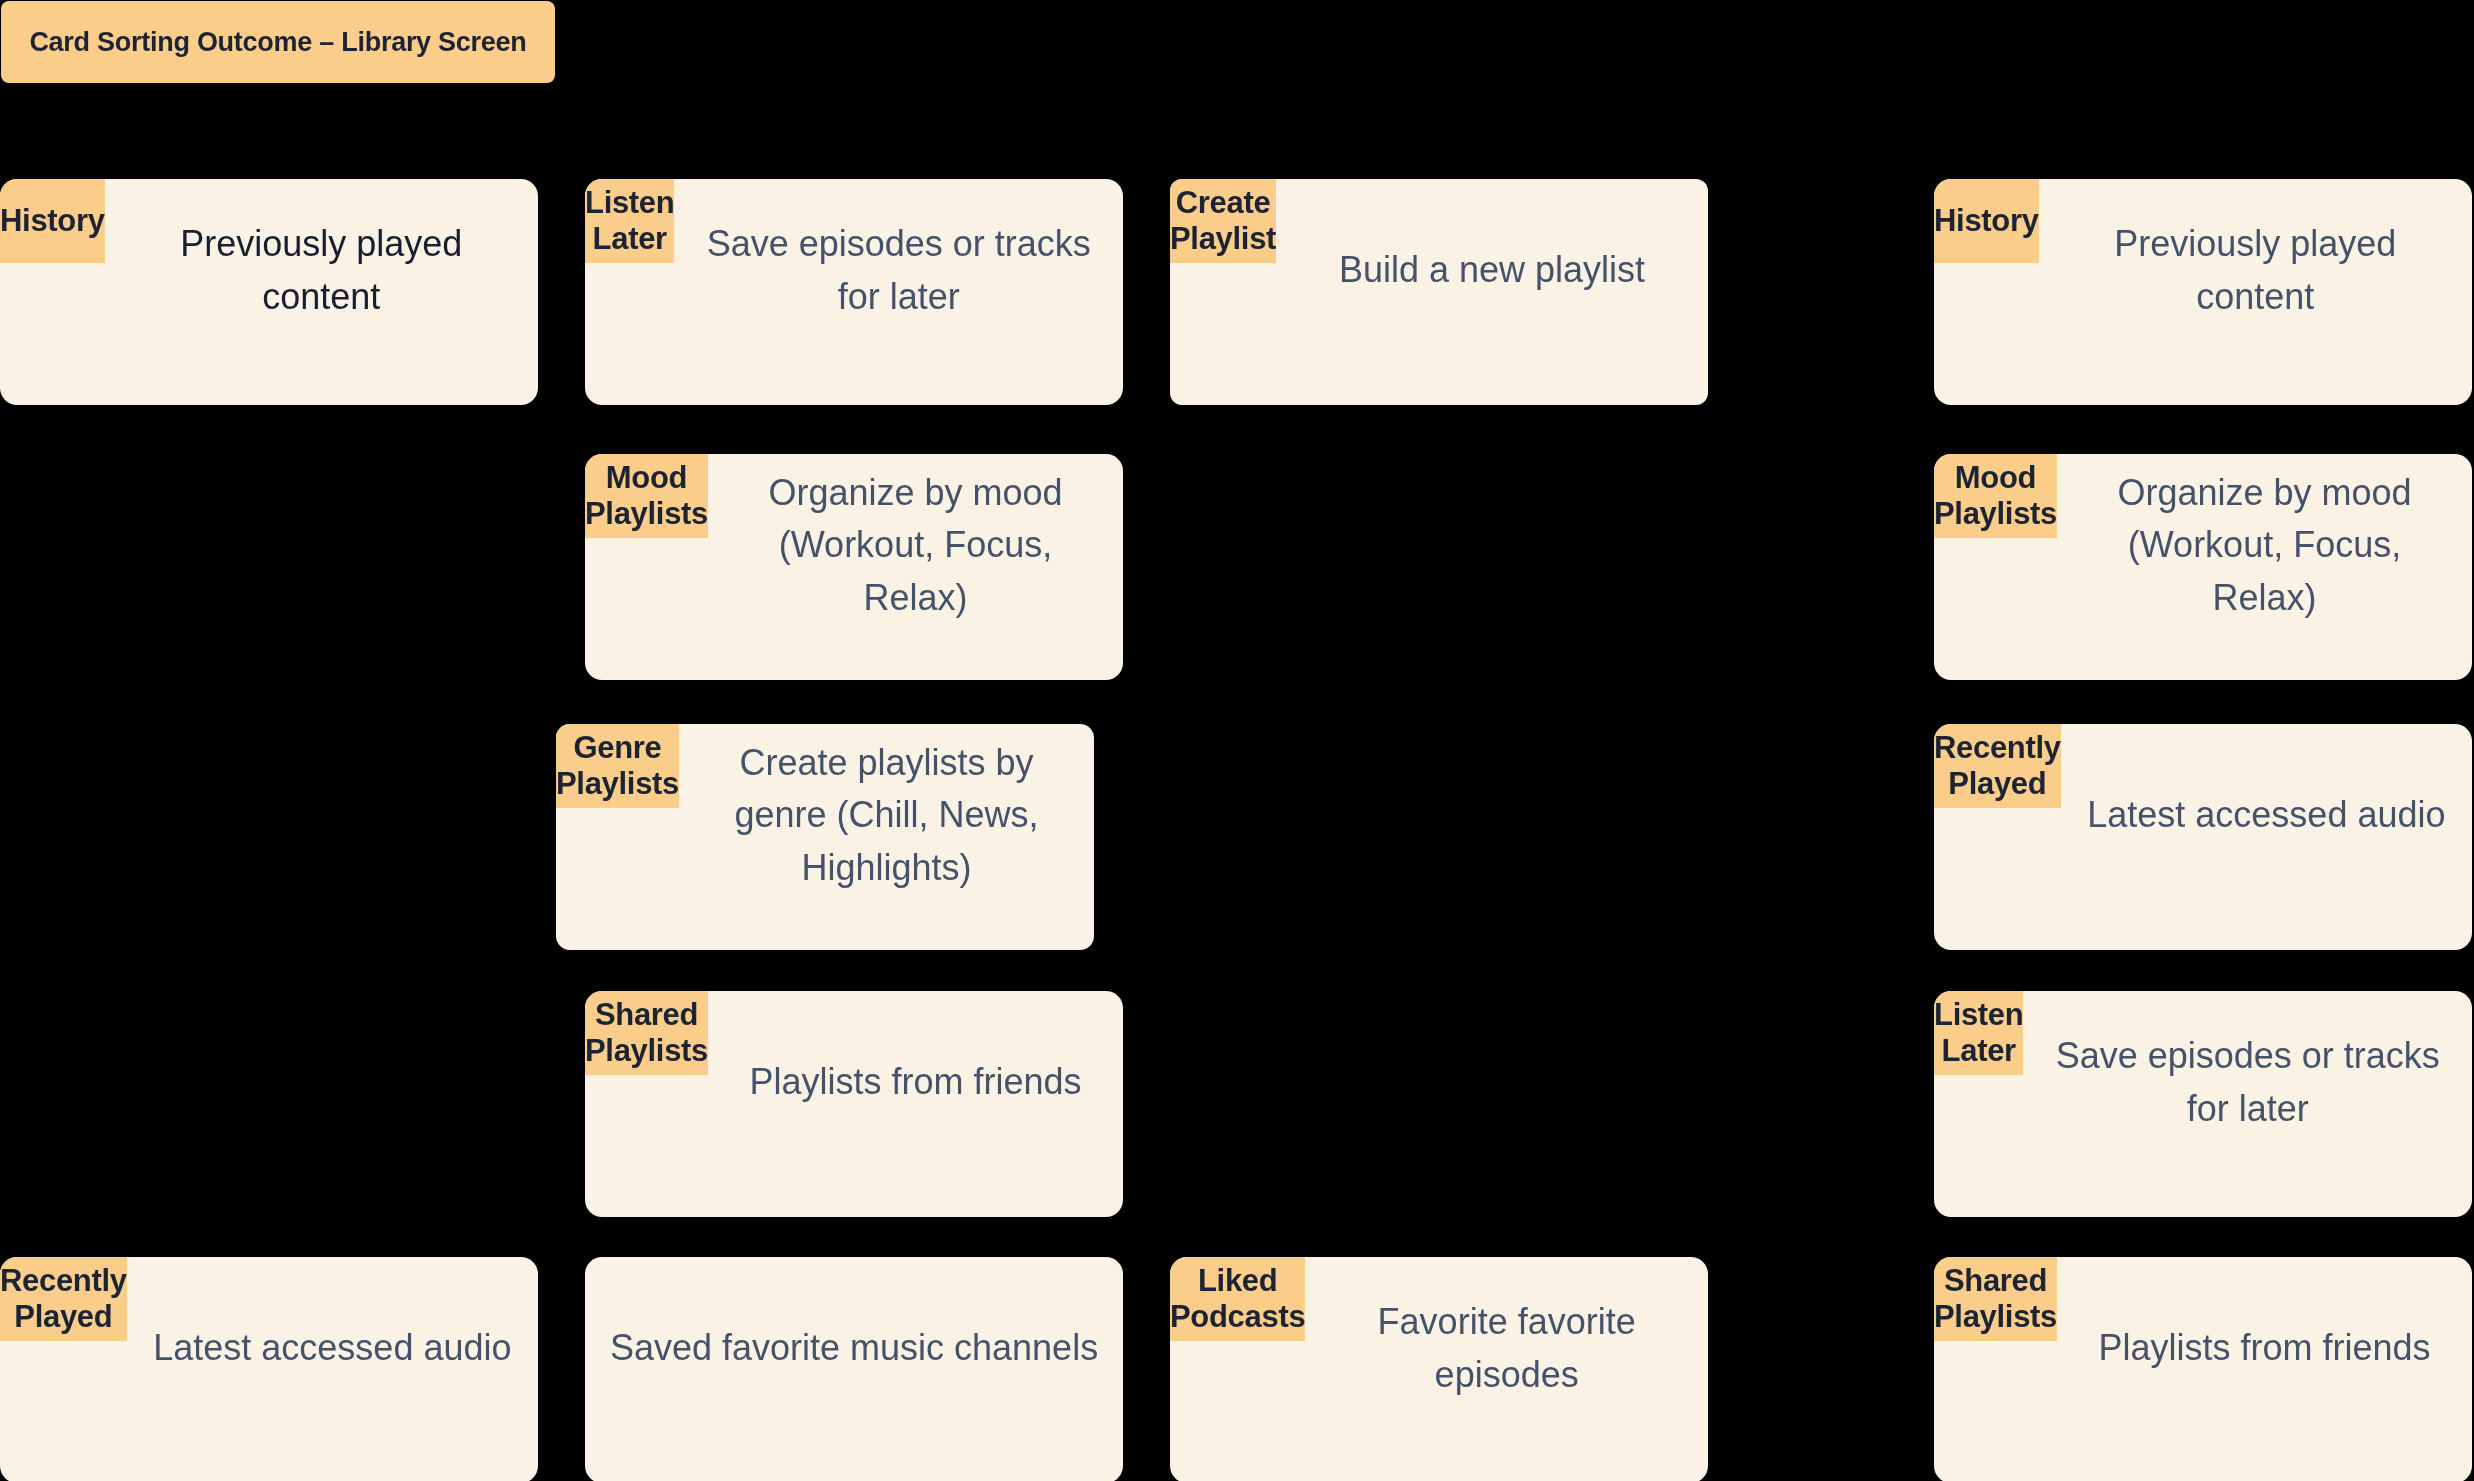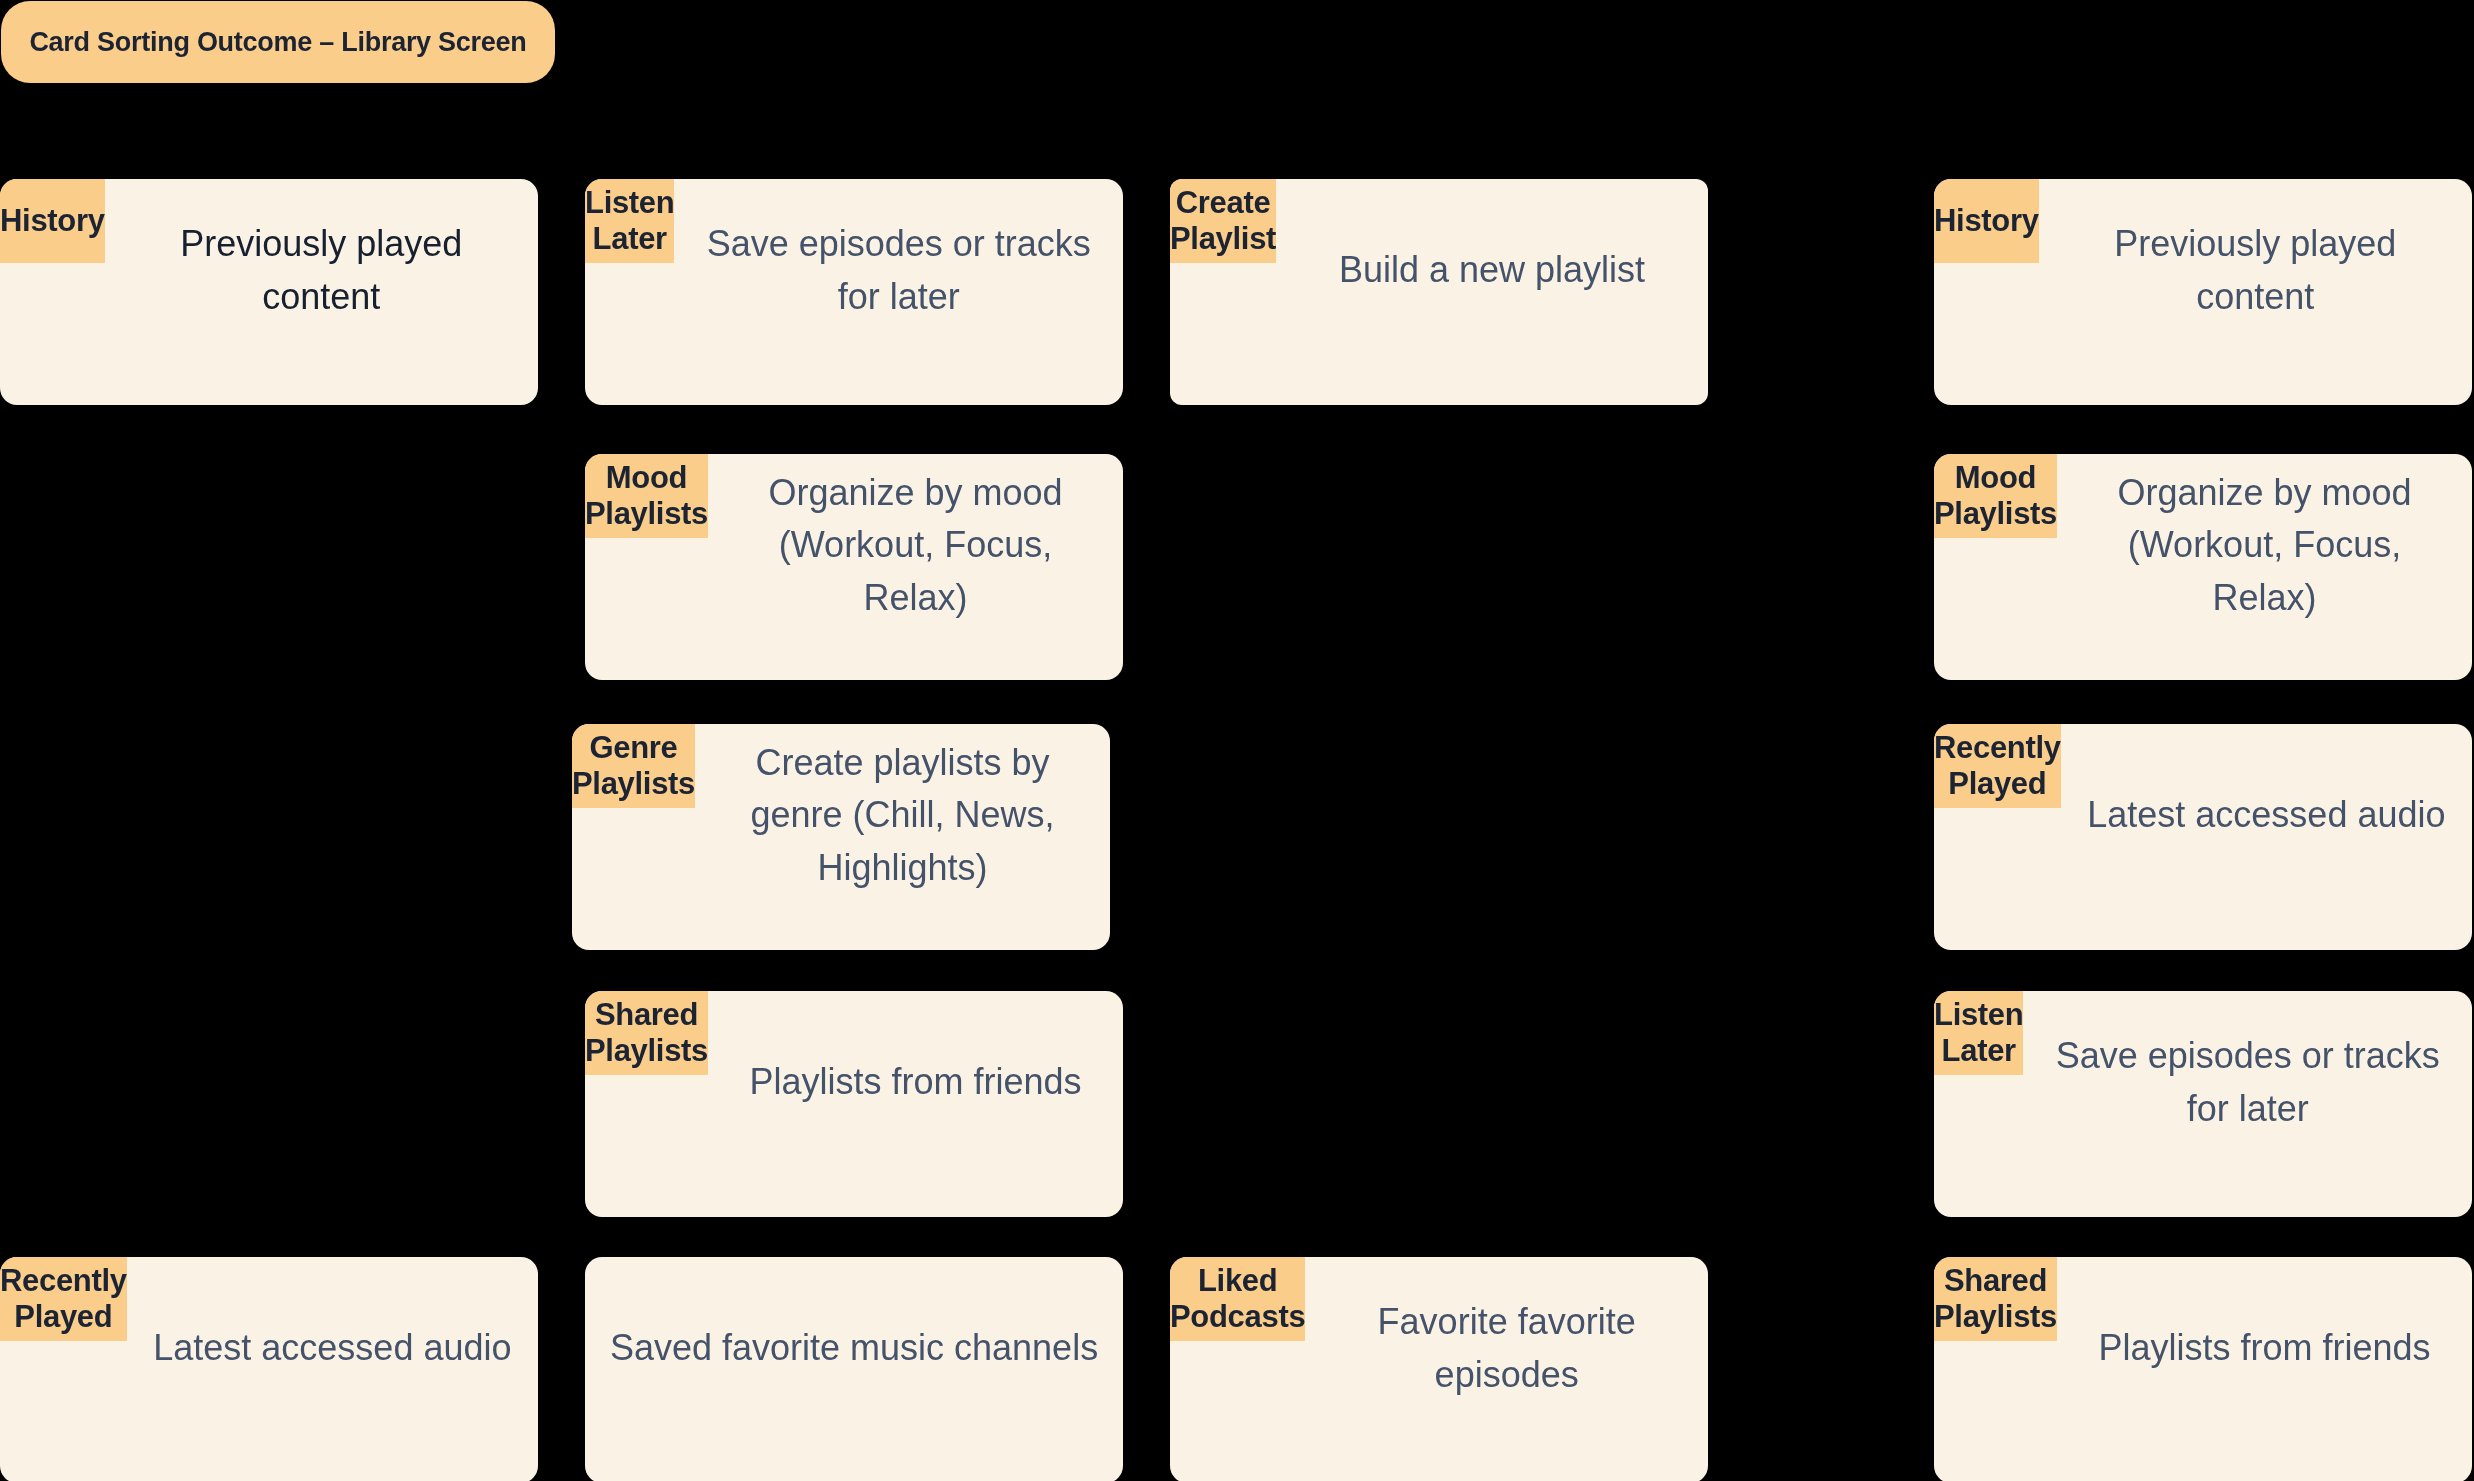--- a/index.html
+++ b/index.html
@@ -23,21 +23,21 @@
     top: 1.4px;
     height: 82px;
     display: inline-flex;
     align-items: center;
     padding: 0 28px;
     background: var(--title-bg, #FACD8A);
     color: var(--title-text, #1C2433);
     font-size: 27px;
     font-weight: bold;
     letter-spacing: -0.01em;
-    border-radius: 29px;
+    border-radius: 8px;
     white-space: nowrap;
   }
 
   
   .card {
     position: absolute;
     width: 538px;
     height: 226px;
     border-radius: 17px;
     overflow: hidden;
@@ -122,21 +122,21 @@
     </div>
   </div>
     <div class="card" style="left: 1934px; top: 454px;">
     <div class="card-header">
       <span class="card-title">Mood Playlists</span>
     </div>
     <div class="card-body">
       <span class="card-desc">Organize by mood (Workout, Focus, Relax)</span>
     </div>
   </div>
-    <div class="card" style="left: 572px; top: 724px;">
+    <div class="card" style="left: 556px; top: 724px; border-radius: 14px;">
     <div class="card-header">
       <span class="card-title">Genre Playlists</span>
     </div>
     <div class="card-body">
       <span class="card-desc">Create playlists by genre (Chill, News, Highlights)</span>
     </div>
   </div>
     <div class="card" style="left: 1934px; top: 724px;">
     <div class="card-header">
       <span class="card-title">Recently Played</span>

